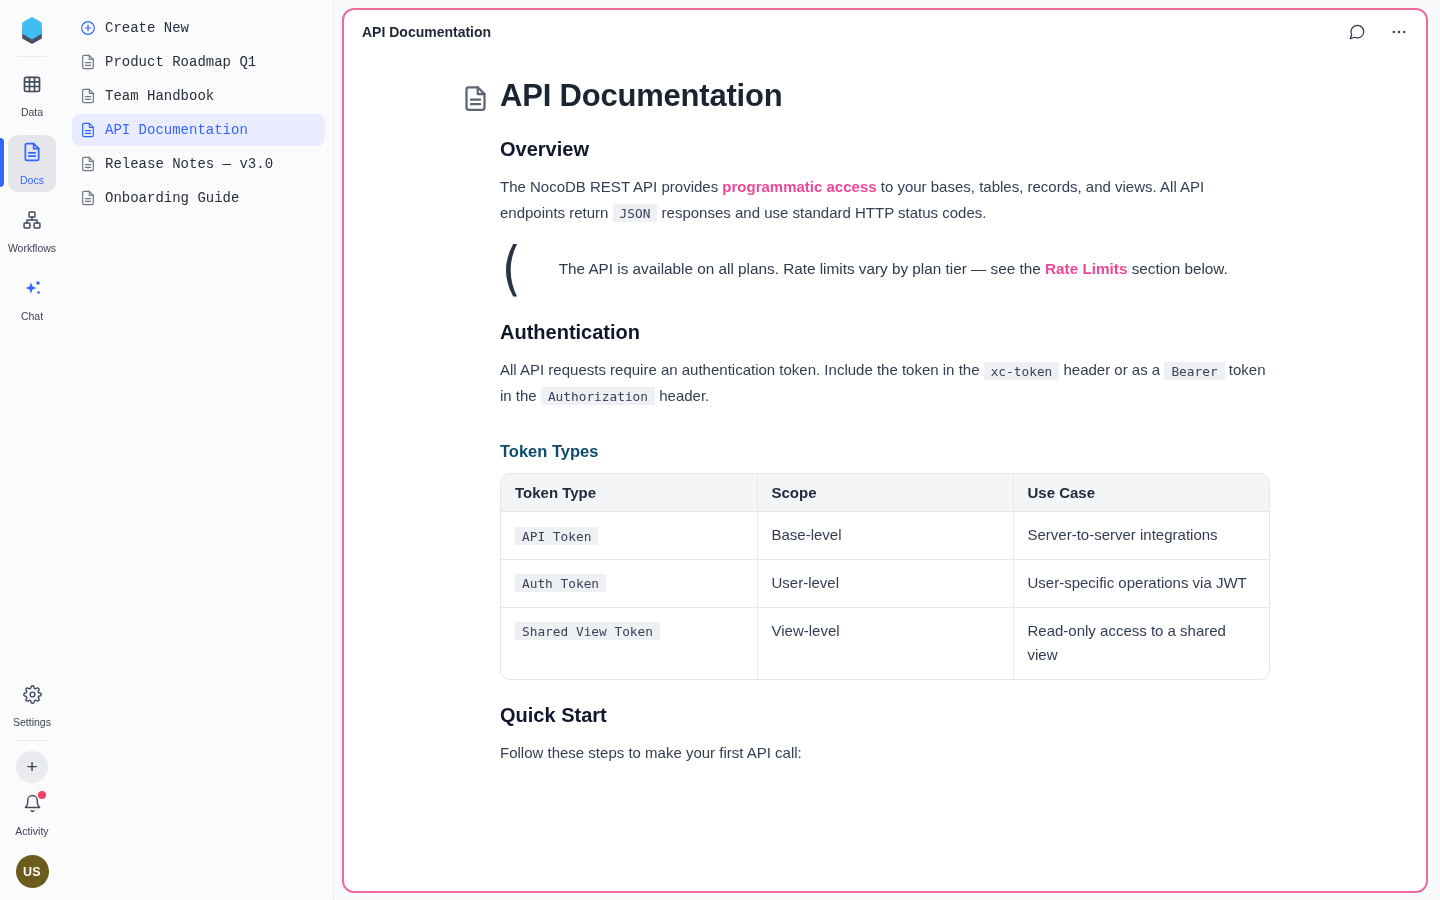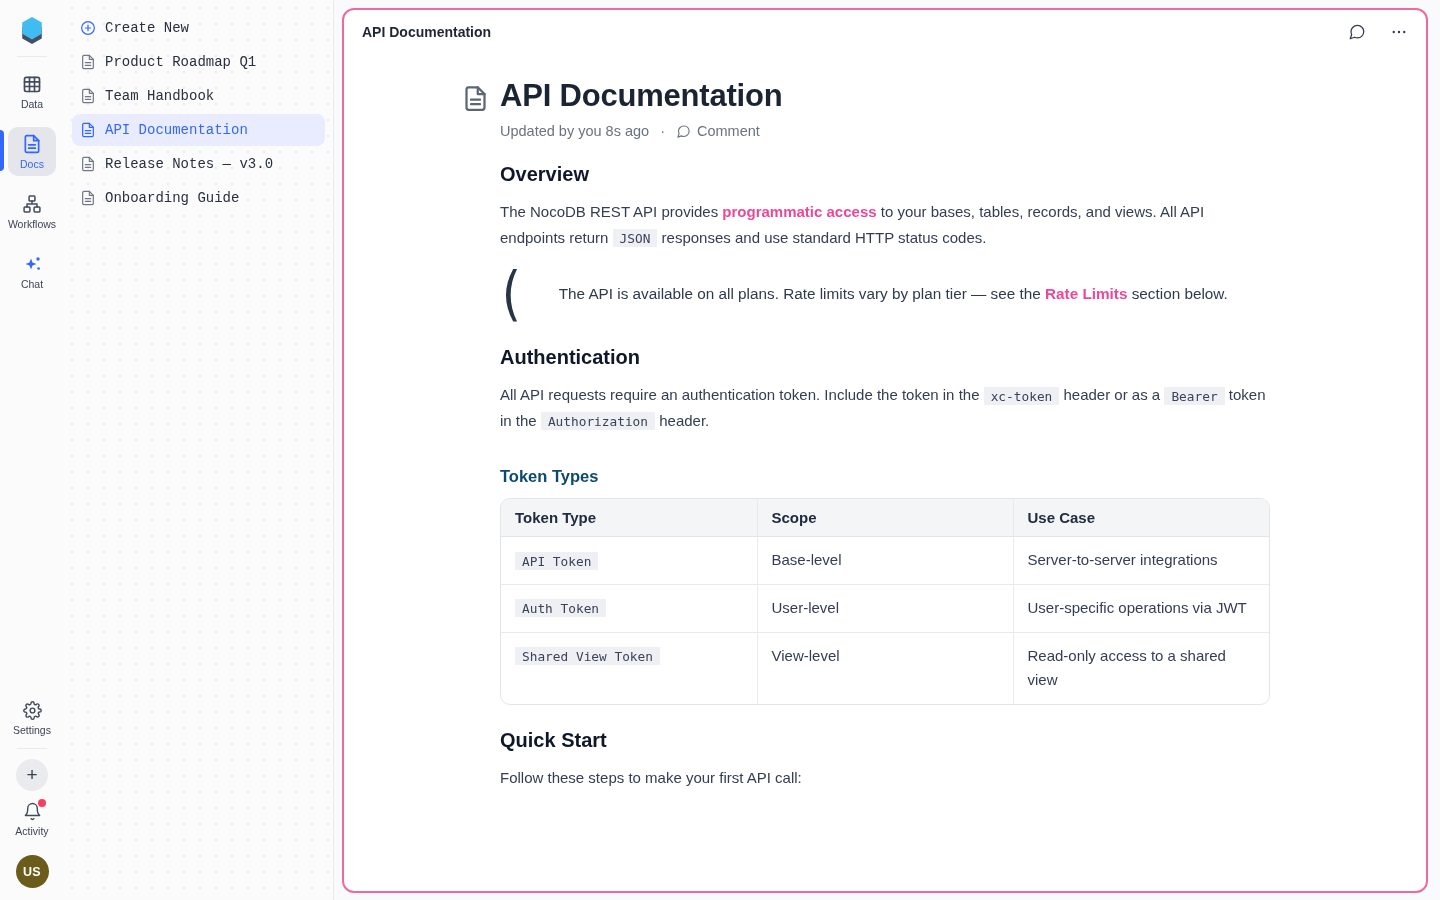--- a/index.html
+++ b/index.html
@@ -20,21 +20,21 @@
   
   .rail {
     width: 64px; flex: none; background: #fbfbfc;
     display: flex; flex-direction: column; align-items: center;
     padding: 10px 0 12px; position: relative;
   }
   .logo-btn { width: 40px; height: 40px; display: flex; align-items: center; justify-content: center; border-radius: 8px; cursor: pointer; }
   .rail-divider { width: 30px; height: 1px; background: #e9eaee; margin: 6px 0 10px; }
   .rail-item {
     position: relative; width: 48px; padding: 7px 0 6px; margin-bottom: 11px;
-    border-radius: 10px; display: flex; flex-direction: column; align-items: center; gap: 4px;
+    border-radius: 10px; display: flex; flex-direction: column; align-items: center; gap: 12px;
     color: #414b5c; cursor: pointer;
   }
   .rail-item .rlabel { font-size: 10.5px; color: #3c4454; }
   .rail-item.active { background: #e4e6eb; }
   .rail-item.active .rlabel { color: var(--accent); }
   .rail-item.active svg { color: var(--accent); }
   .rail-item.active::before {
     content: ""; position: absolute; left: -8px; top: 3px;
     width: 4px; height: calc(100% - 8px);
     background: var(--accent); border-radius: 0 4px 4px 0;
@@ -329,32 +329,20 @@
             <svg class="stroke-ic" width="27" height="27" viewBox="0 0 24 24">
               <path d="M14 2H6a2 2 0 0 0-2 2v16a2 2 0 0 0 2 2h12a2 2 0 0 0 2-2V8z"></path>
                 <path d="M14 2v6h6"></path>
               <line x1="8" y1="13" x2="16" y2="13"></line>
                 <line x1="8" y1="17" x2="16" y2="17"></line>
             </svg>
           </span>
           <h1 class="doc-title">API Documentation</h1>
         </div>
 
-        <div class="meta">
-          <span>Updated by you 8s ago</span>
-          <span>·</span>
-          <span class="comment-link">
-            <span>
-              <svg class="stroke-ic" width="15" height="15" viewBox="0 0 24 24" style="stroke-width:1.8">
-                <path d="M21 11.5a8.38 8.38 0 0 1-8.4 8.4 8.5 8.5 0 0 1-3.8-.9L3 21l1.9-5.7a8.38 8.38 0 0 1-.9-3.8 8.5 8.5 0 0 1 8.4-8.4h.5a8.48 8.48 0 0 1 8.1 8.1z"></path>
-              </svg>
-            </span>
-            <span>Comment</span>
-          </span>
-        </div>
 
         <h2>Overview</h2>
         <p><span>The NocoDB REST API provides </span><strong>programmatic access</strong><span> to your bases, tables, records, and views. All API endpoints return </span><code class="chip">JSON</code><span> responses and use standard HTTP status codes.</span></p>
 
         <div class="quote">
           <span class="quote-text"><span>The API is available on all plans. Rate limits vary by plan tier — see the </span><strong>Rate Limits</strong><span> section below.</span></span>
         </div>
 
         <h2>Authentication</h2>
         <p><span>All API requests require an authentication token. Include the token in the </span><code class="chip">xc-token</code><span> header or as a </span><code class="chip">Bearer</code><span> token in the </span><code class="chip">Authorization</code><span> header.</span></p>

